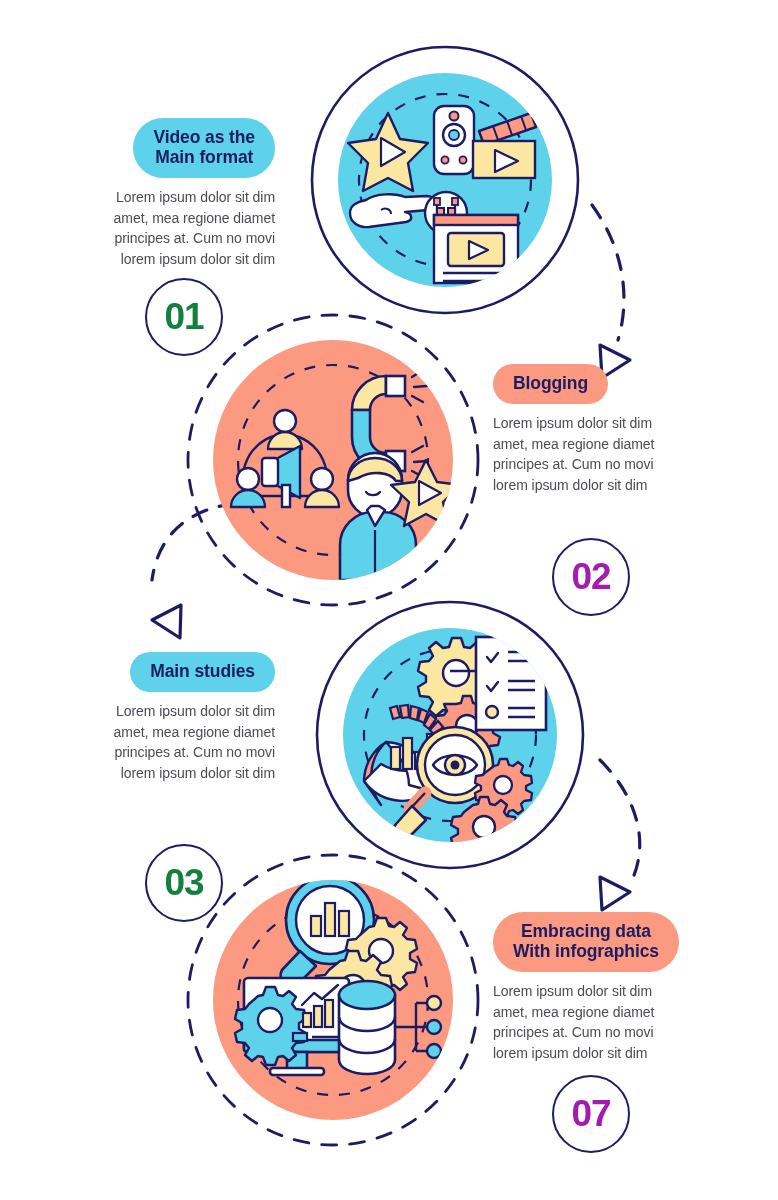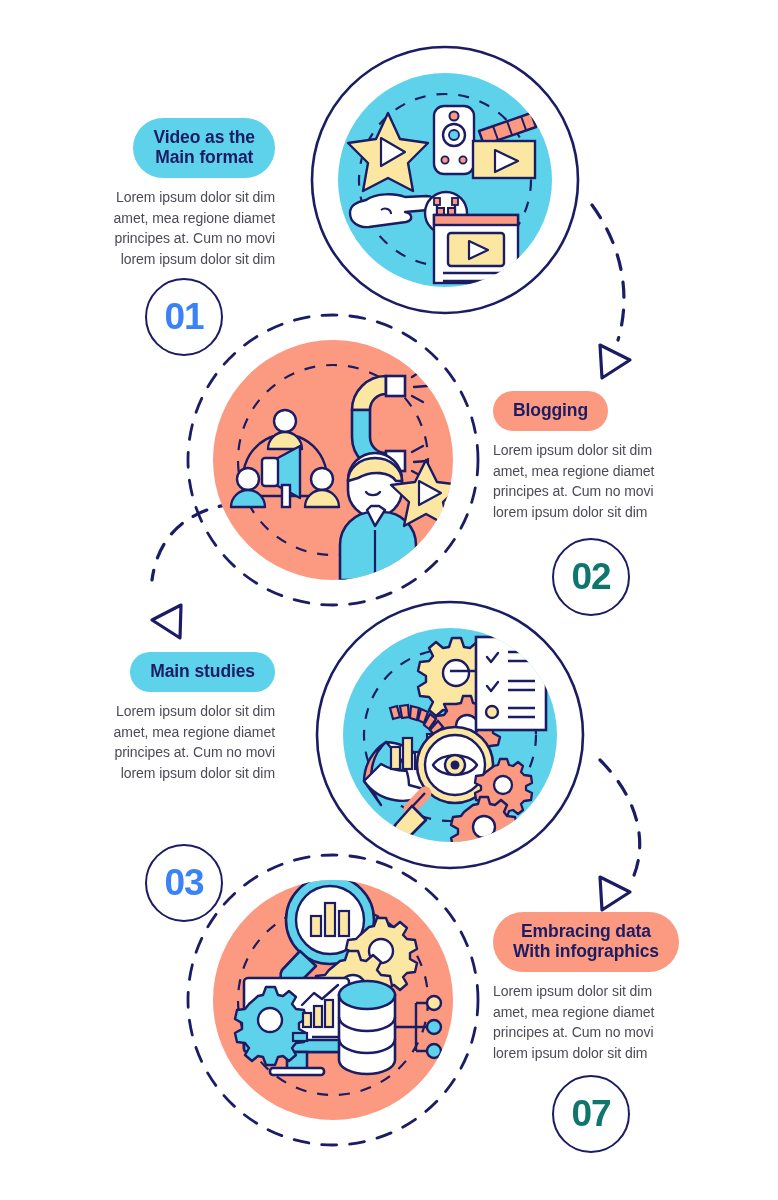--- a/index.html
+++ b/index.html
@@ -47,22 +47,22 @@
     position:absolute;
     width:78px;height:78px;
     border-radius:50%;
     border:2.2px solid #1b1c63;
     box-sizing:border-box;
     display:flex;align-items:center;justify-content:center;
     font-size:37px;font-weight:bold;
     letter-spacing:-1px;
     background:#fff;
   }
-  .num.cyan{color:#3b82f6;}
-  .num.salmon{color:#0f766e;}
+  .num.cyan{color:#15803d;}
+  .num.salmon{color:#a21caf;}
 </style>
 </head>
 <body>
 
 <div id="stage">
 
   <svg id="bg-svg" viewBox="0 0 778 1200">
     <defs>
       <clipPath id="clip1">
           <circle cx="445" cy="180" r="107"></circle>
@@ -343,21 +343,21 @@
 Main format</div>
     <div class="body-text">Lorem ipsum dolor sit dim
 amet, mea regione diamet
 principes at. Cum no movi
 lorem ipsum dolor sit dim</div>
   </div>
   <div class="num cyan" style="left:145px; top:278px;">
     <span>01</span>
   </div>
 
-  <div class="block right" style="left:493px; top:391px;">
+  <div class="block right" style="left:493px; top:364px;">
     <div class="pill salmon">Blogging</div>
     <div class="body-text">Lorem ipsum dolor sit dim
 amet, mea regione diamet
 principes at. Cum no movi
 lorem ipsum dolor sit dim</div>
   </div>
   <div class="num salmon" style="left:552px; top:538px;">
     <span>02</span>
   </div>
 

